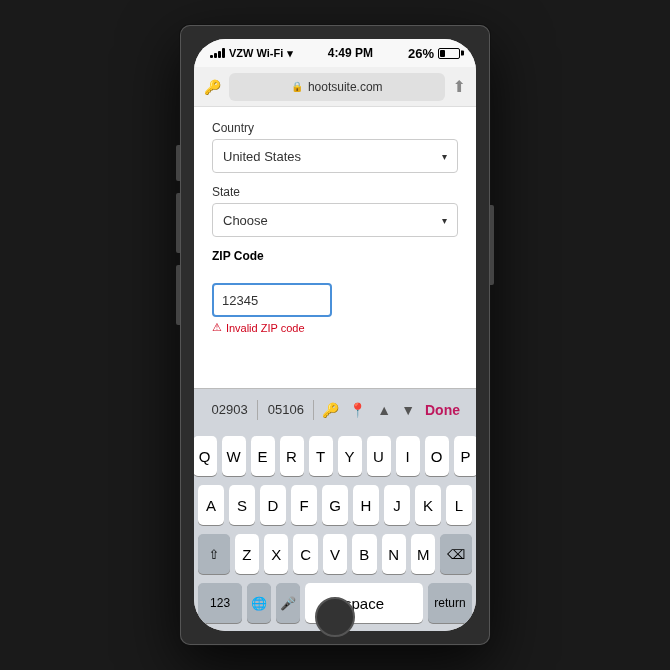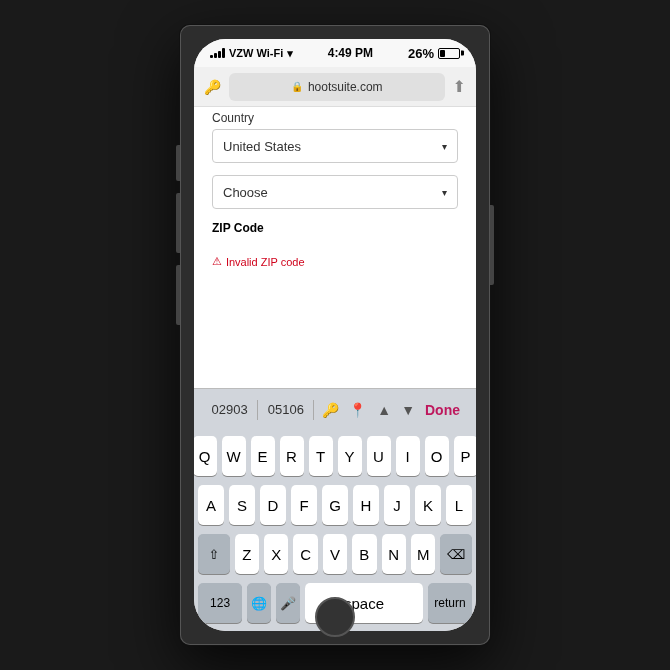--- a/index.html
+++ b/index.html
@@ -190,21 +190,21 @@
     }
 
     .browser-share-icon {
       font-size: 16px;
       color: #888;
     }
 
     
     .web-content {
       background: #fff;
-      padding: 4px 18px;
+      padding: 14px 18px;
       flex: 1;
     }
 
     .form-field {
       margin-bottom: 12px;
     }
 
     .form-label {
       font-size: 12px;
       color: #333;
@@ -416,28 +416,32 @@
 
         <div class="form-field">
           <div class="form-label">Country</div>
           <div class="form-select">
             <span>United States</span>
             <span class="chevron-down-icon">▾</span>
           </div>
         </div>
 
         <div class="form-field">
+          <div class="form-label">State</div>
           <div class="form-select">
             <span>Choose</span>
             <span class="chevron-down-icon">▾</span>
           </div>
         </div>
 
         <div class="form-field">
           <div class="form-label-bold">ZIP Code</div>
+          <div class="form-input">
+            <span>12345</span>
+          </div>
           <div class="error-message">
             <span class="error-icon">⚠</span>
             <span>Invalid ZIP code</span>
           </div>
         </div>
       </div>
 
       <div class="autocomplete-bar">
         <span class="autocomplete-item">02903</span>
         <div class="autocomplete-divider"></div>

